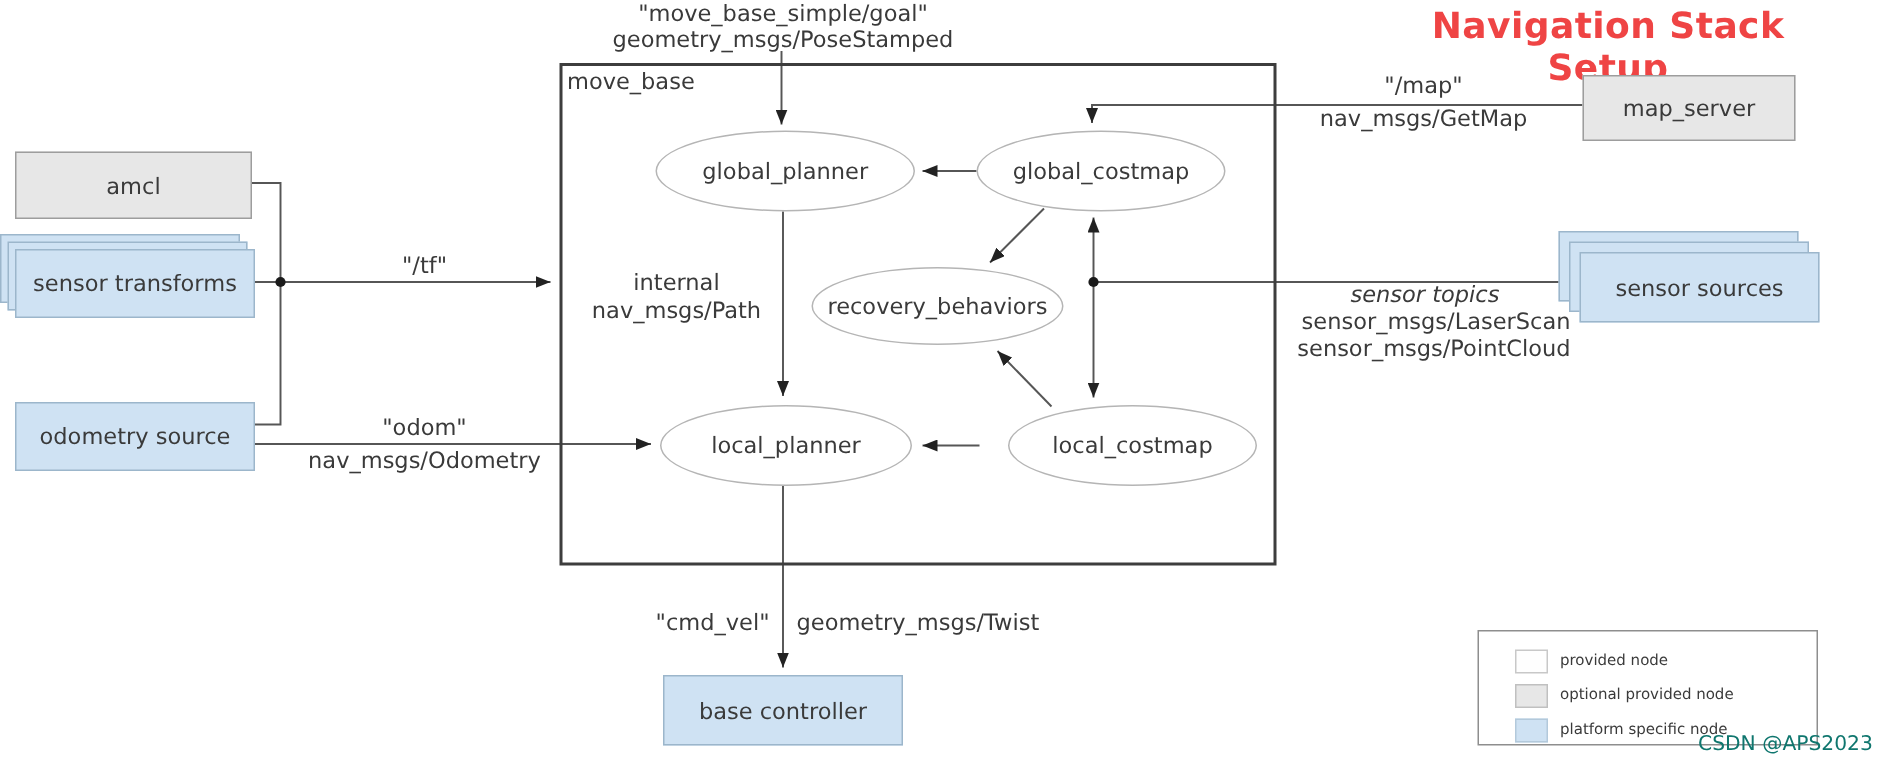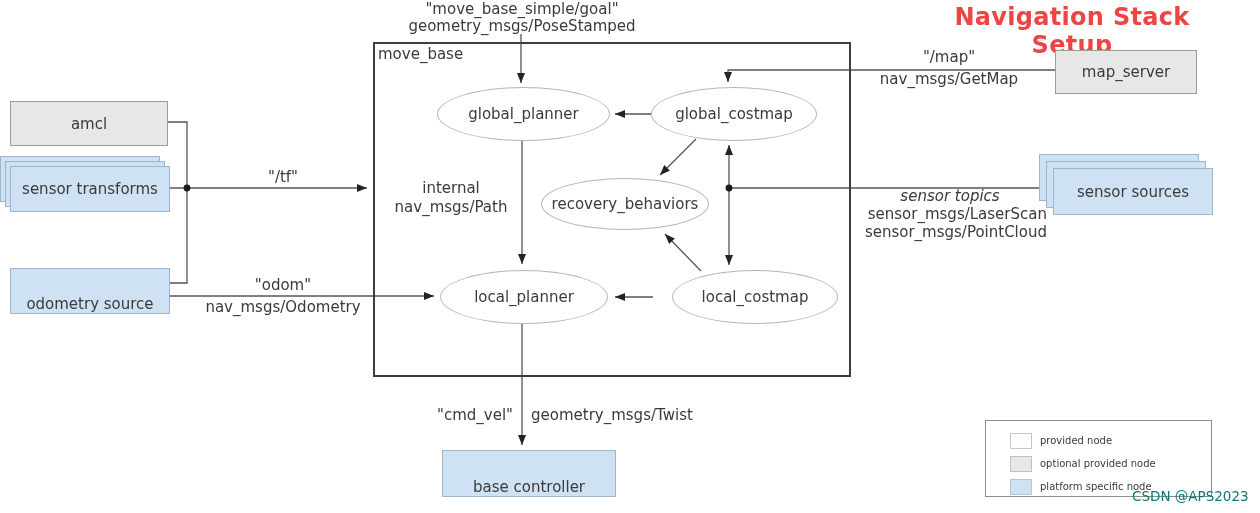--- a/index.html
+++ b/index.html
@@ -9,21 +9,21 @@
     color:#3a3a3a; background:#ffffff;
   }
   svg.wires { position:absolute; left:0; top:0; z-index:1; }
   .box, .node, .lbl, .stack, #move-base-box, #legend, #page-title, #watermark { position:absolute; z-index:2; }
 
   .box {
     display:flex; align-items:center; justify-content:center;
     font-size:15px; box-sizing:border-box;
   }
   .gray { background:#e7e7e7; border:1px solid #9d9d9d; }
-  .blue { background:#cfe2f3; border:1px solid #9cb6cb;align-items:flex-end; }
+  .blue { background:#cfe2f3; border:1px solid #9cb6cb; }
 
   .sheet { position:absolute; width:160px; height:46px; background:#cfe2f3;
            border:1px solid #9cb6cb; box-sizing:border-box; }
   .sheet.front { display:flex; align-items:center; justify-content:center; font-size:15px; }
   .stack.src .sheet { height:47px; }
 
   .node {
     display:flex; align-items:center; justify-content:center;
     background:#ffffff; border:1px solid #b5b5b5; border-radius:50%;
     font-size:15px; box-sizing:border-box;
@@ -49,21 +49,21 @@
   #lbl-internal { left:370px; top:179px; width:162px; line-height:19px; }
   #lbl-sensor   { left:853px; top:167px; width:194px; line-height:18px;margin-top:20px; }
   #lbl-sensor .l1 { font-style:italic; text-align:center; }
   #lbl-sensor .l2, #lbl-sensor .l3 { text-align:right; }
   #lbl-cmdvel-left  { left:408px; top:406px; width:105px; text-align:right; line-height:18px; }
   #lbl-cmdvel-right { left:531px; top:406px; width:180px; text-align:left; line-height:18px; }
 
   #box-amcl        { left:10px;  top:101px; width:158px; height:45px; }
   #box-map-server  { left:1055px; top:50px; width:142px; height:44px; }
   #box-odometry    { left:10px;  top:268px; width:160px; height:46px; }
-  #box-base-ctrl   { left:442px; top:450px; width:174px; height:47px; }
+  #box-base-ctrl   { left:442px; top:450px; width:160px; height:47px; }
   #stack-transforms { left:0px;   top:156px; width:172px; height:58px; }
   #stack-sources    { left:1039px; top:154px; width:176px; height:64px; }
 
   #page-title {
     left:912px; top:3px; width:320px; text-align:center;
     font-size:24px; font-weight:600; color:#ef4444; letter-spacing:0.3px;
   }
 
   #legend {
     left:985px; top:420px; width:227px; height:77px;

